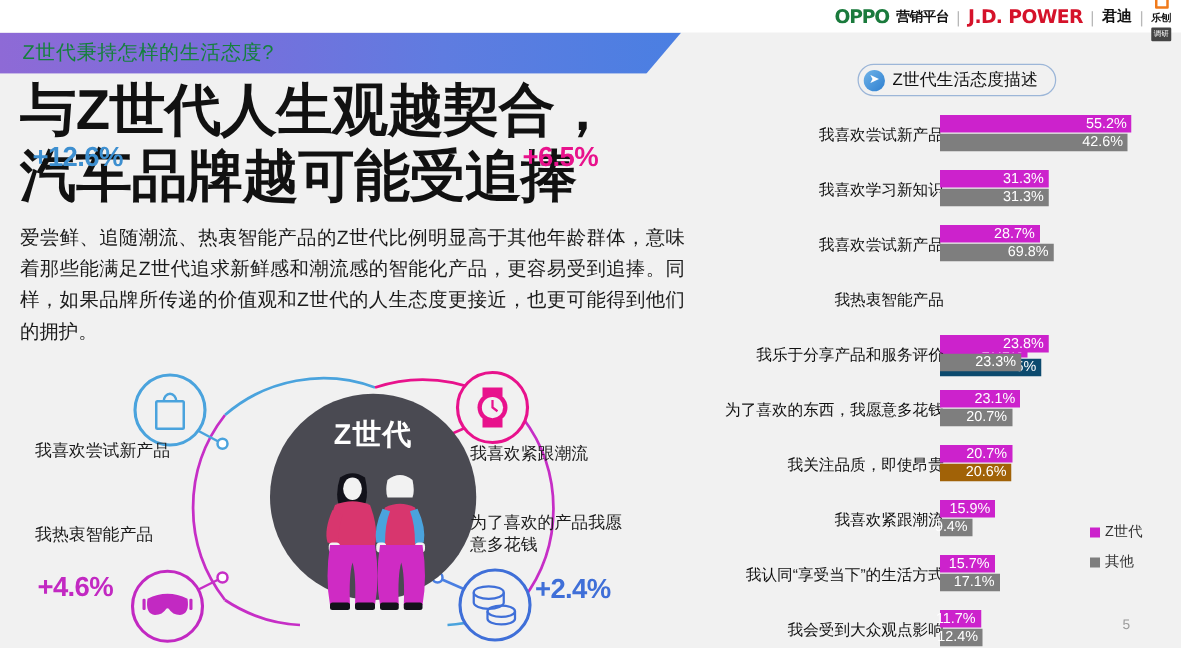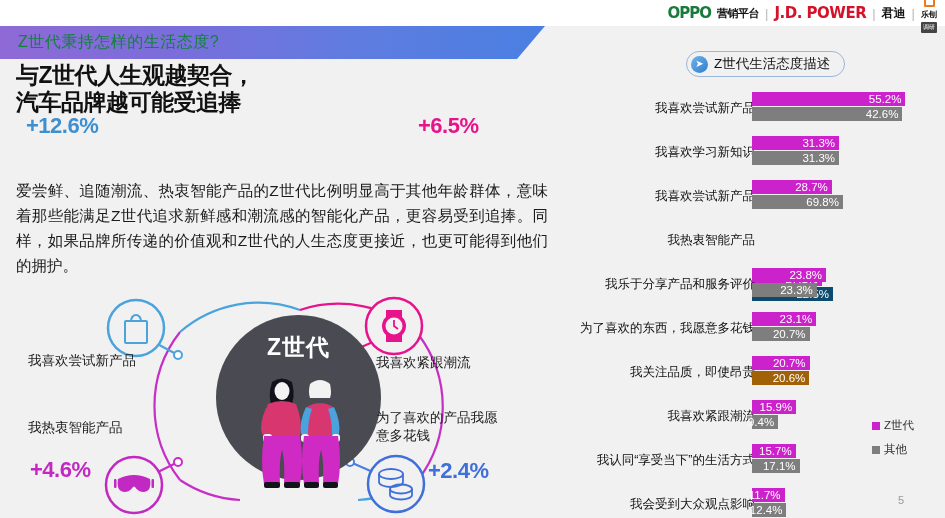--- a/index.html
+++ b/index.html
@@ -27,21 +27,21 @@
     position:absolute;left:0;top:26px;width:545px;height:33px;
     background:linear-gradient(90deg,#8e6ad6 0%,#7b6ddb 30%,#5f7ce0 65%,#4a7fe2 100%);
     clip-path:polygon(0 0,545px 0,517px 100%,0 100%);
   }
   .banner-txt{
     position:absolute;left:18px;top:32px;color:#15803d;font-size:16px;
     letter-spacing:0.5px;
   }
   .headline{
     position:absolute;left:16px;top:62px;width:520px;
-    font-size:23px;font-weight:bold;color:#111;line-height:1.17;
+    font-size:45px;font-weight:bold;color:#111;line-height:1.17;
     letter-spacing:-0.5px;
   }
   .headline div{white-space:nowrap;}
   .body-copy{
     position:absolute;left:16px;top:178px;width:532px;
     font-size:15.5px;color:#1b1b1b;line-height:1.62;text-align:justify;
   }
 
   
   .info{position:absolute;left:0;top:292px;width:560px;height:226px;}
@@ -265,21 +265,21 @@
           <span class="v">27.1%</span>
         </div>
         <div class="bar b" style="width: 81px; background: #0c4a6e;">
           <span class="v">22.5%</span>
         </div>
       </div>
     </div>
     <div class="row">
       <div class="lbl">我乐于分享产品和服务评价</div>
       <div class="bars">
-        <div class="bar a" style="width: 74px; background: rgb(204, 34, 204);">
+        <div class="bar a" style="width: 87px; background: rgb(204, 34, 204);">
           <span class="v">23.8%</span>
         </div>
         <div class="bar b" style="width: 64.774px; background: rgb(126, 126, 126);">
           <span class="v">23.3%</span>
         </div>
       </div>
     </div>
     <div class="row">
       <div class="lbl">为了喜欢的东西，我愿意多花钱</div>
       <div class="bars">

